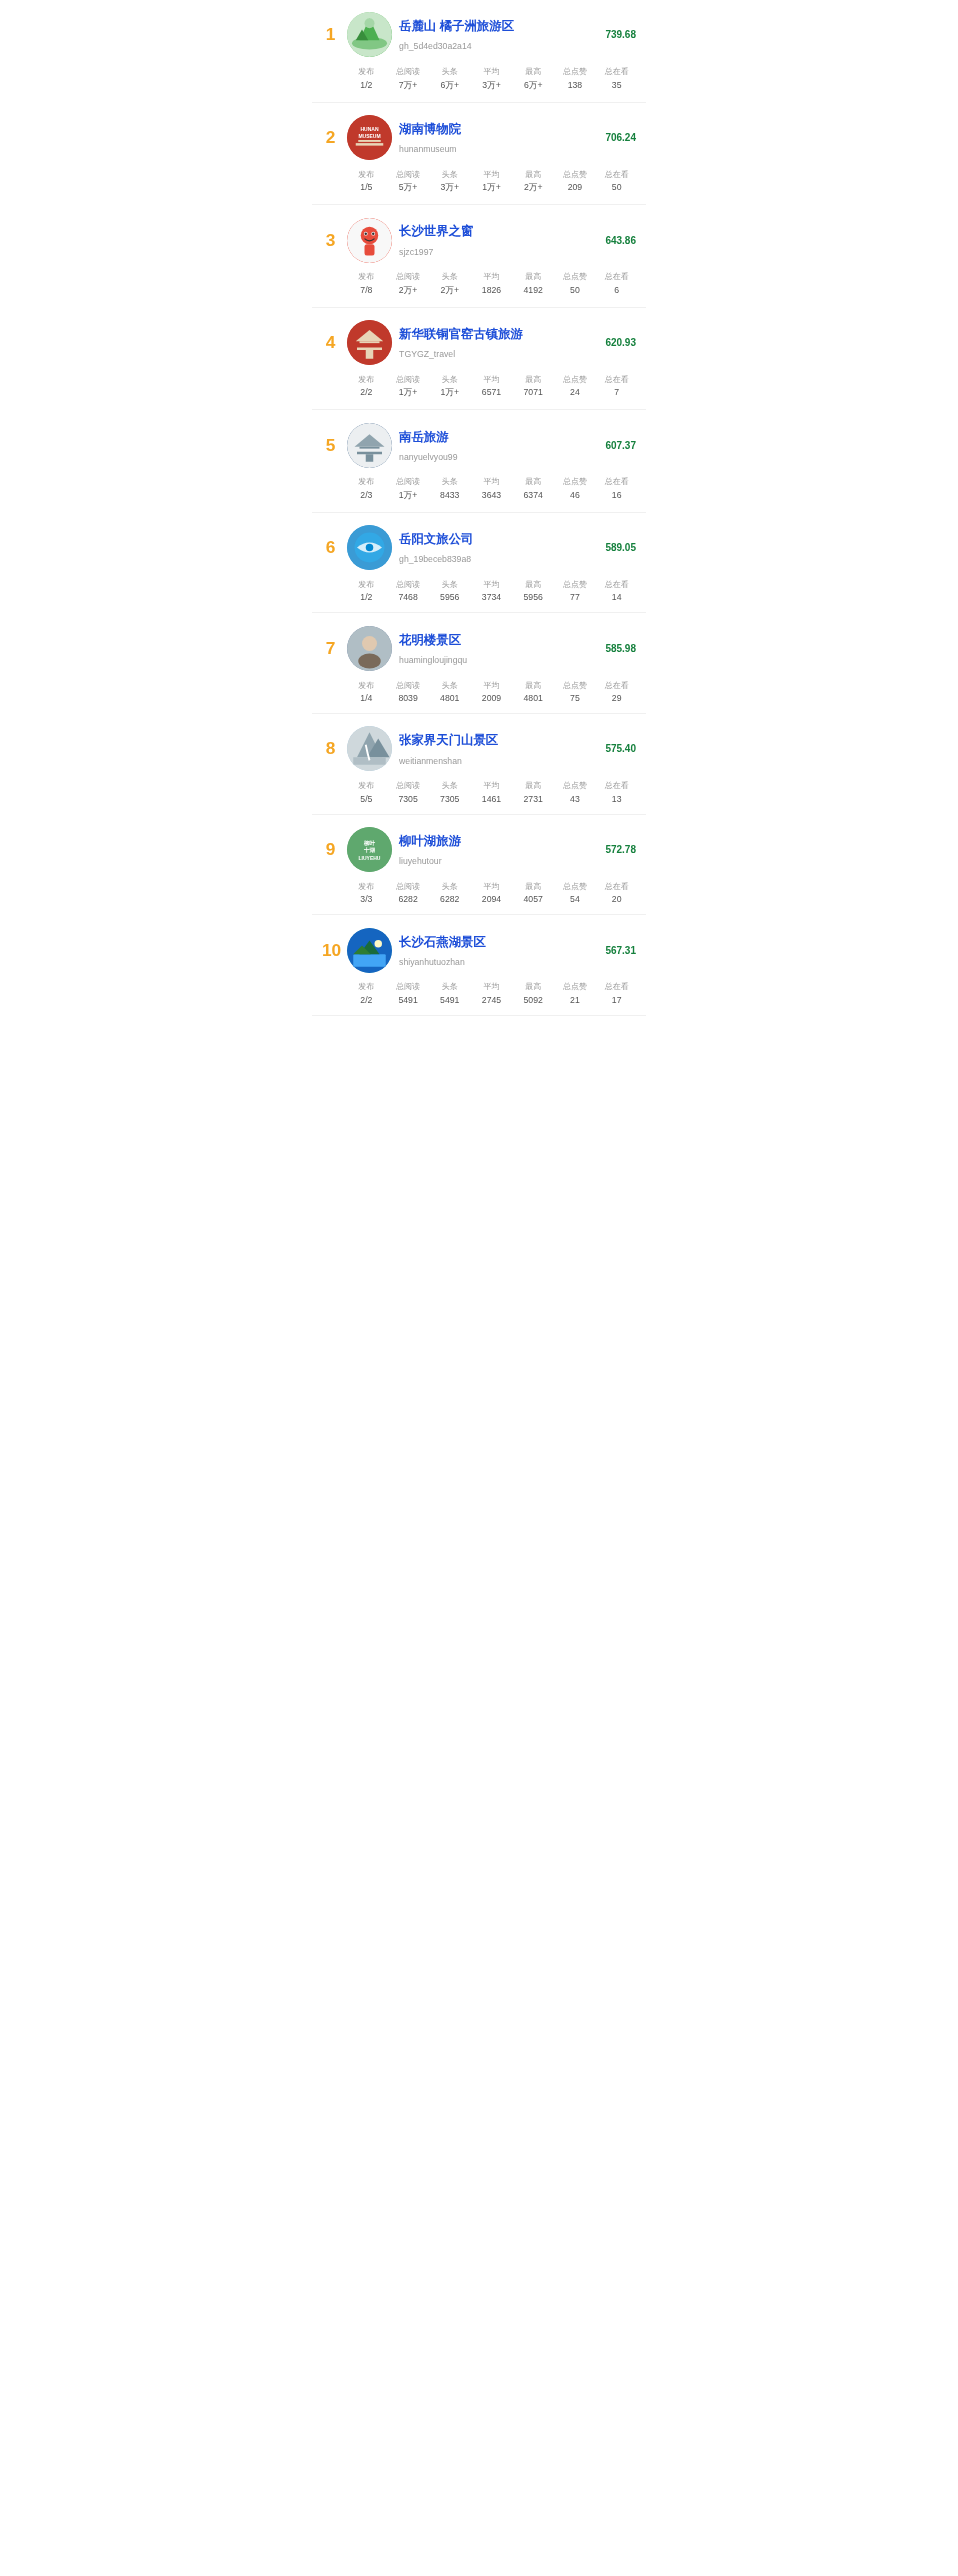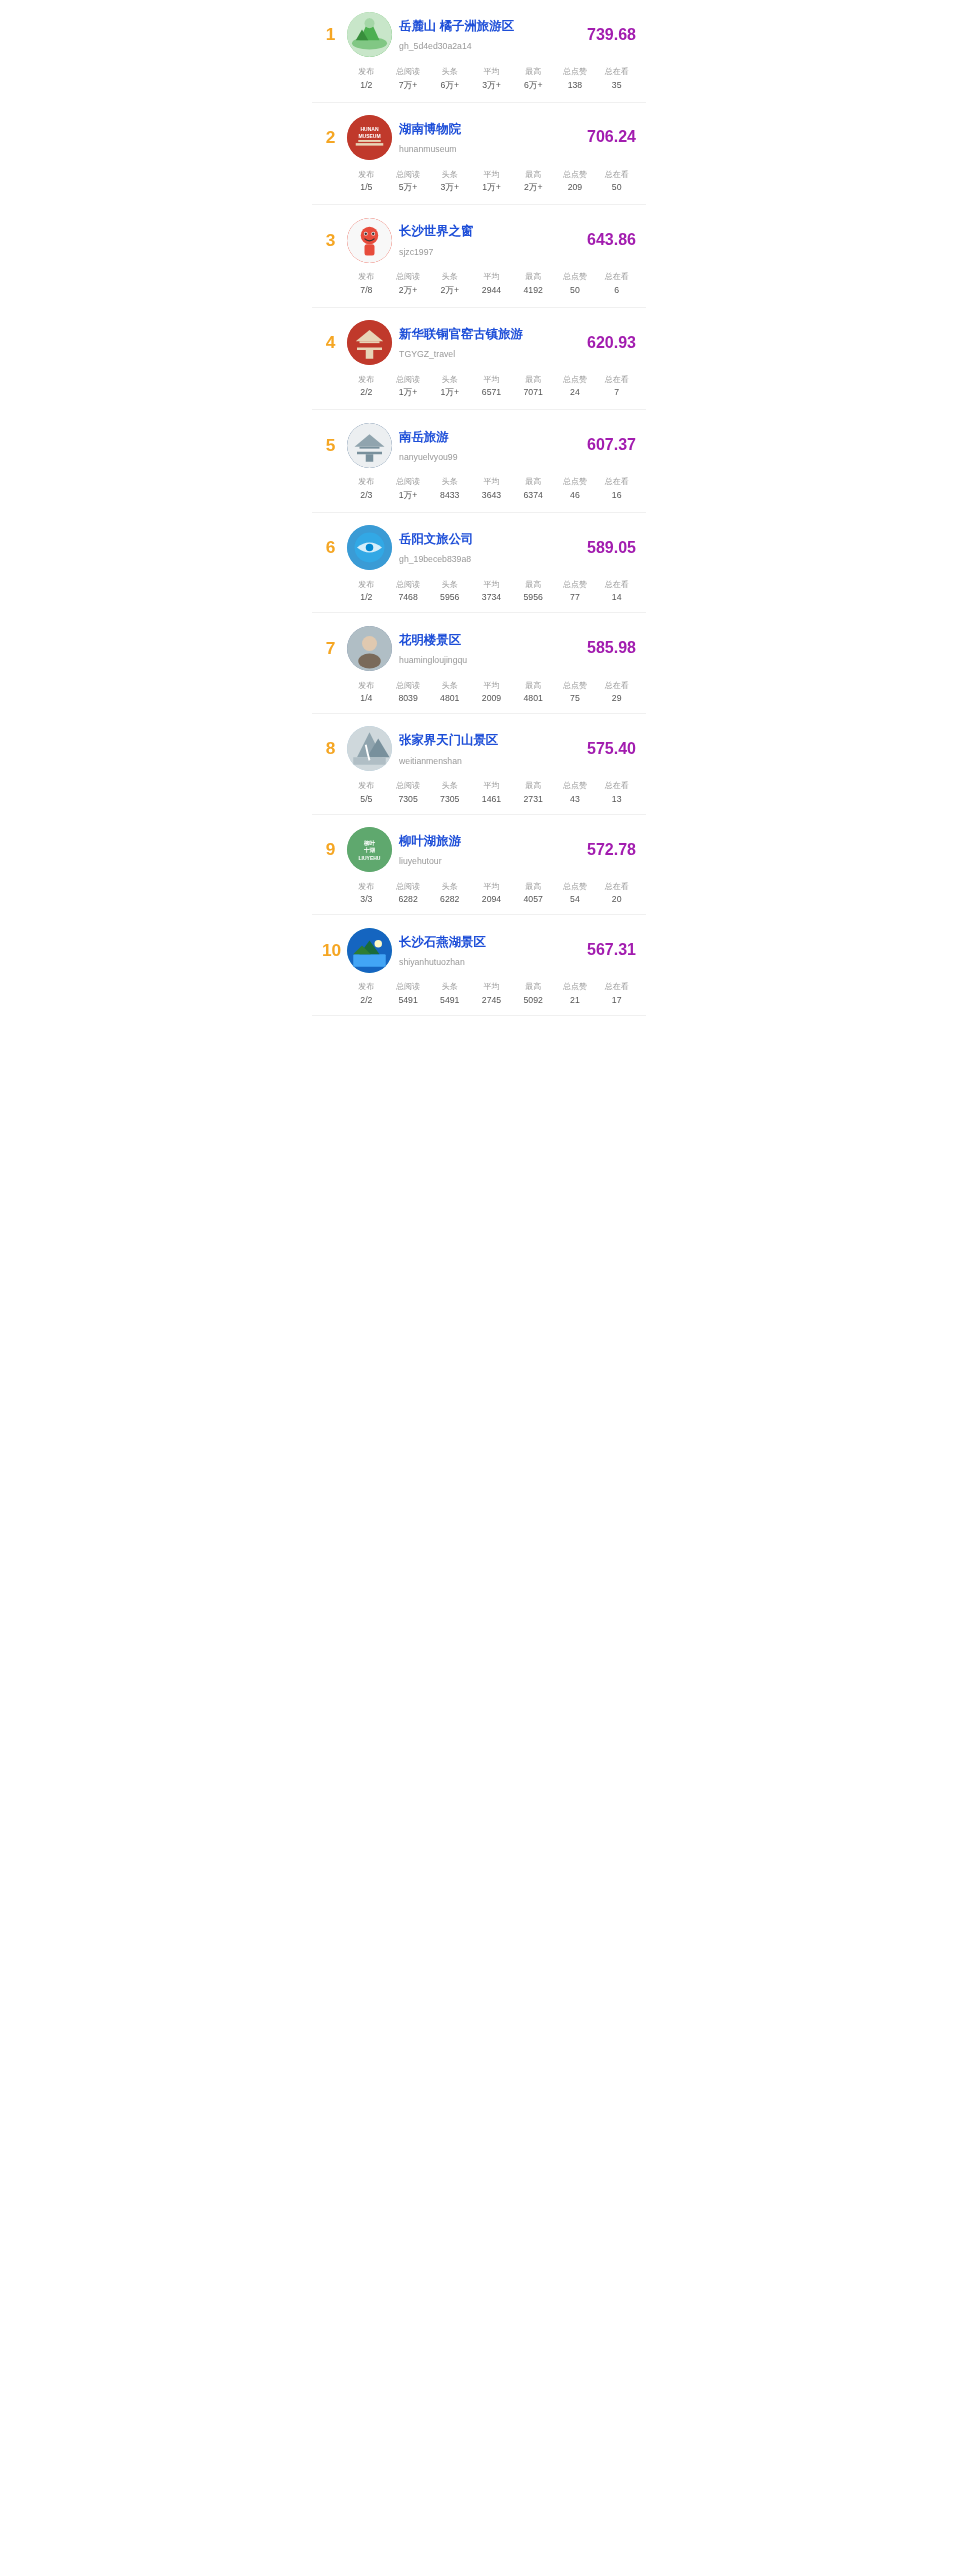--- a/index.html
+++ b/index.html
@@ -59,23 +59,23 @@
       font-weight: 600;
       color: #1d4ed8;
       line-height: 1.3;
     }
     .account-id {
       font-size: 8.7px;
       color: #999;
       margin-top: 7px;
     }
     .score {
-      font-size: 16px;
+      font-size: 10px;
       font-weight: 700;
-      color: #a21caf;
+      color: #15803d;
       flex-shrink: 0;
     }
     .stats-row {
       display: grid;
       grid-template-columns: repeat(7, 1fr);
       gap: 3px;
       padding-left: 25px;
     }
     .stat-item {
       text-align: center;
@@ -247,21 +247,21 @@
       <div class="stat-value">2万+</div>
     </div>
 
     <div class="stat-item">
       <div class="stat-label">头条</div>
       <div class="stat-value">2万+</div>
     </div>
 
     <div class="stat-item">
       <div class="stat-label">平均</div>
-      <div class="stat-value">2944</div>
+      <div class="stat-value">1826</div>
     </div>
 
     <div class="stat-item">
       <div class="stat-label">最高</div>
       <div class="stat-value">4192</div>
     </div>
 
     <div class="stat-item">
       <div class="stat-label">总点赞</div>
       <div class="stat-value">50</div>

